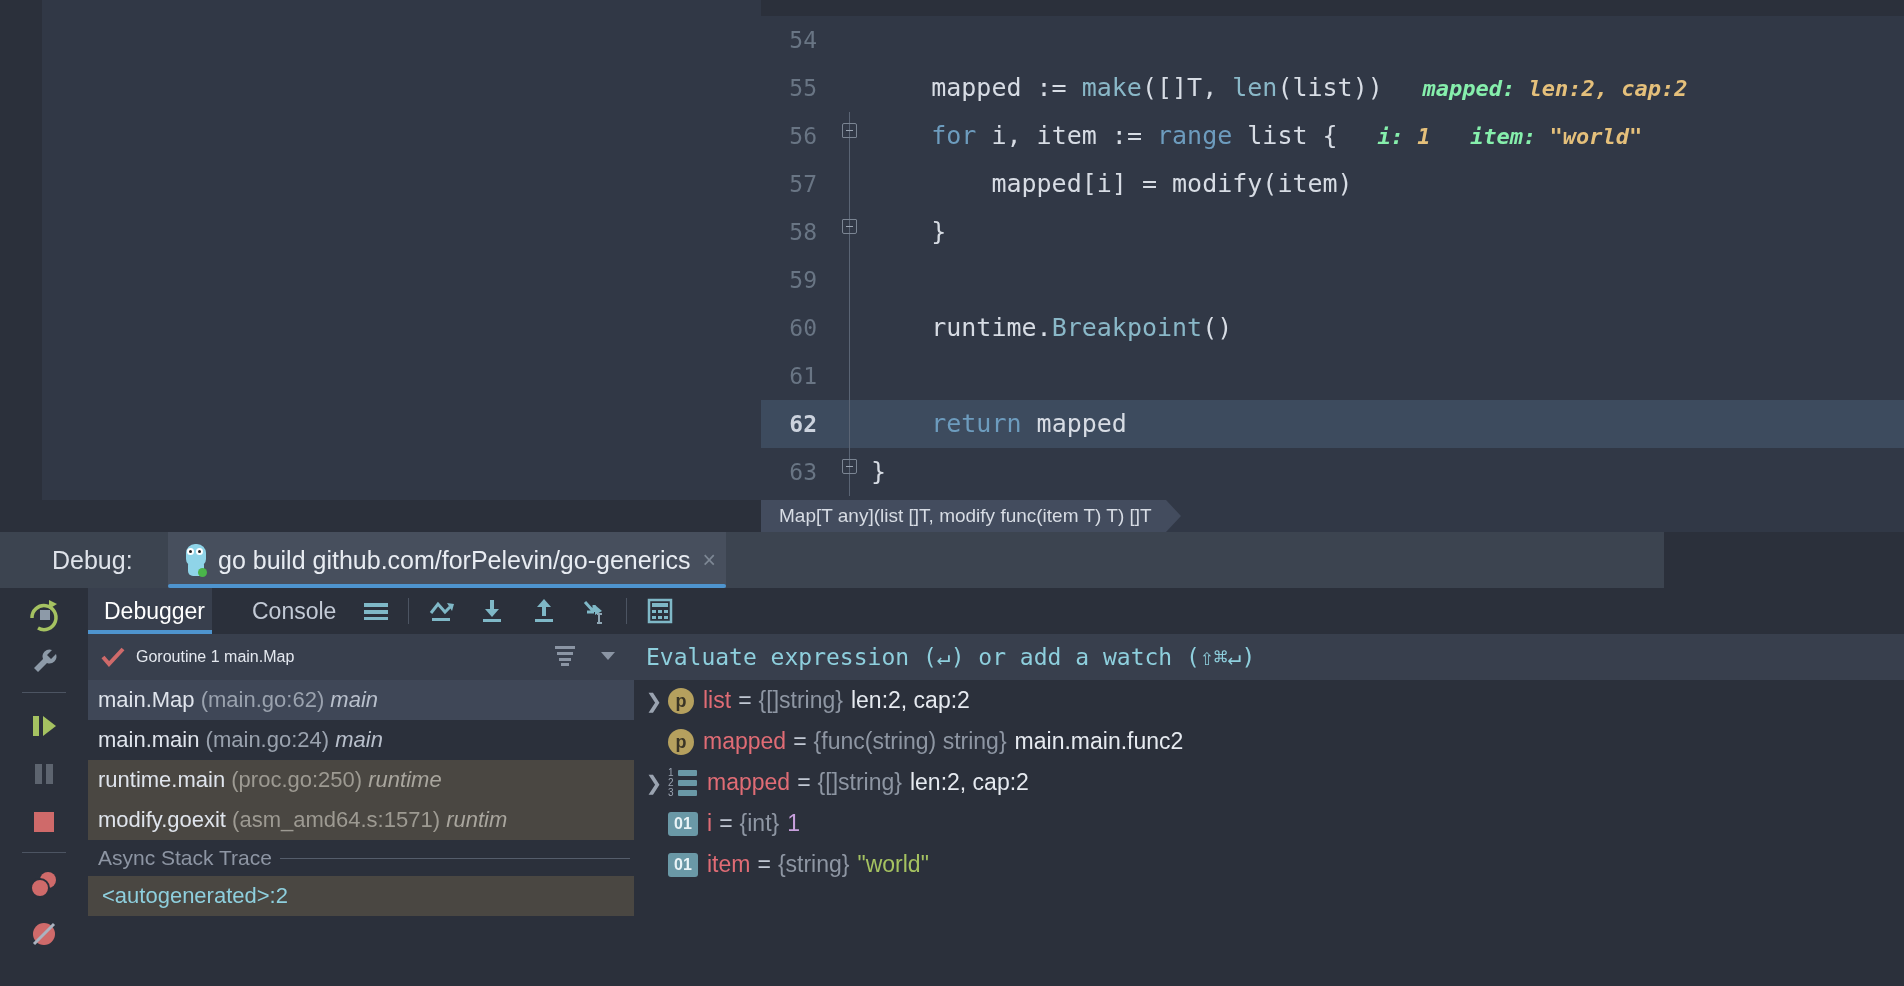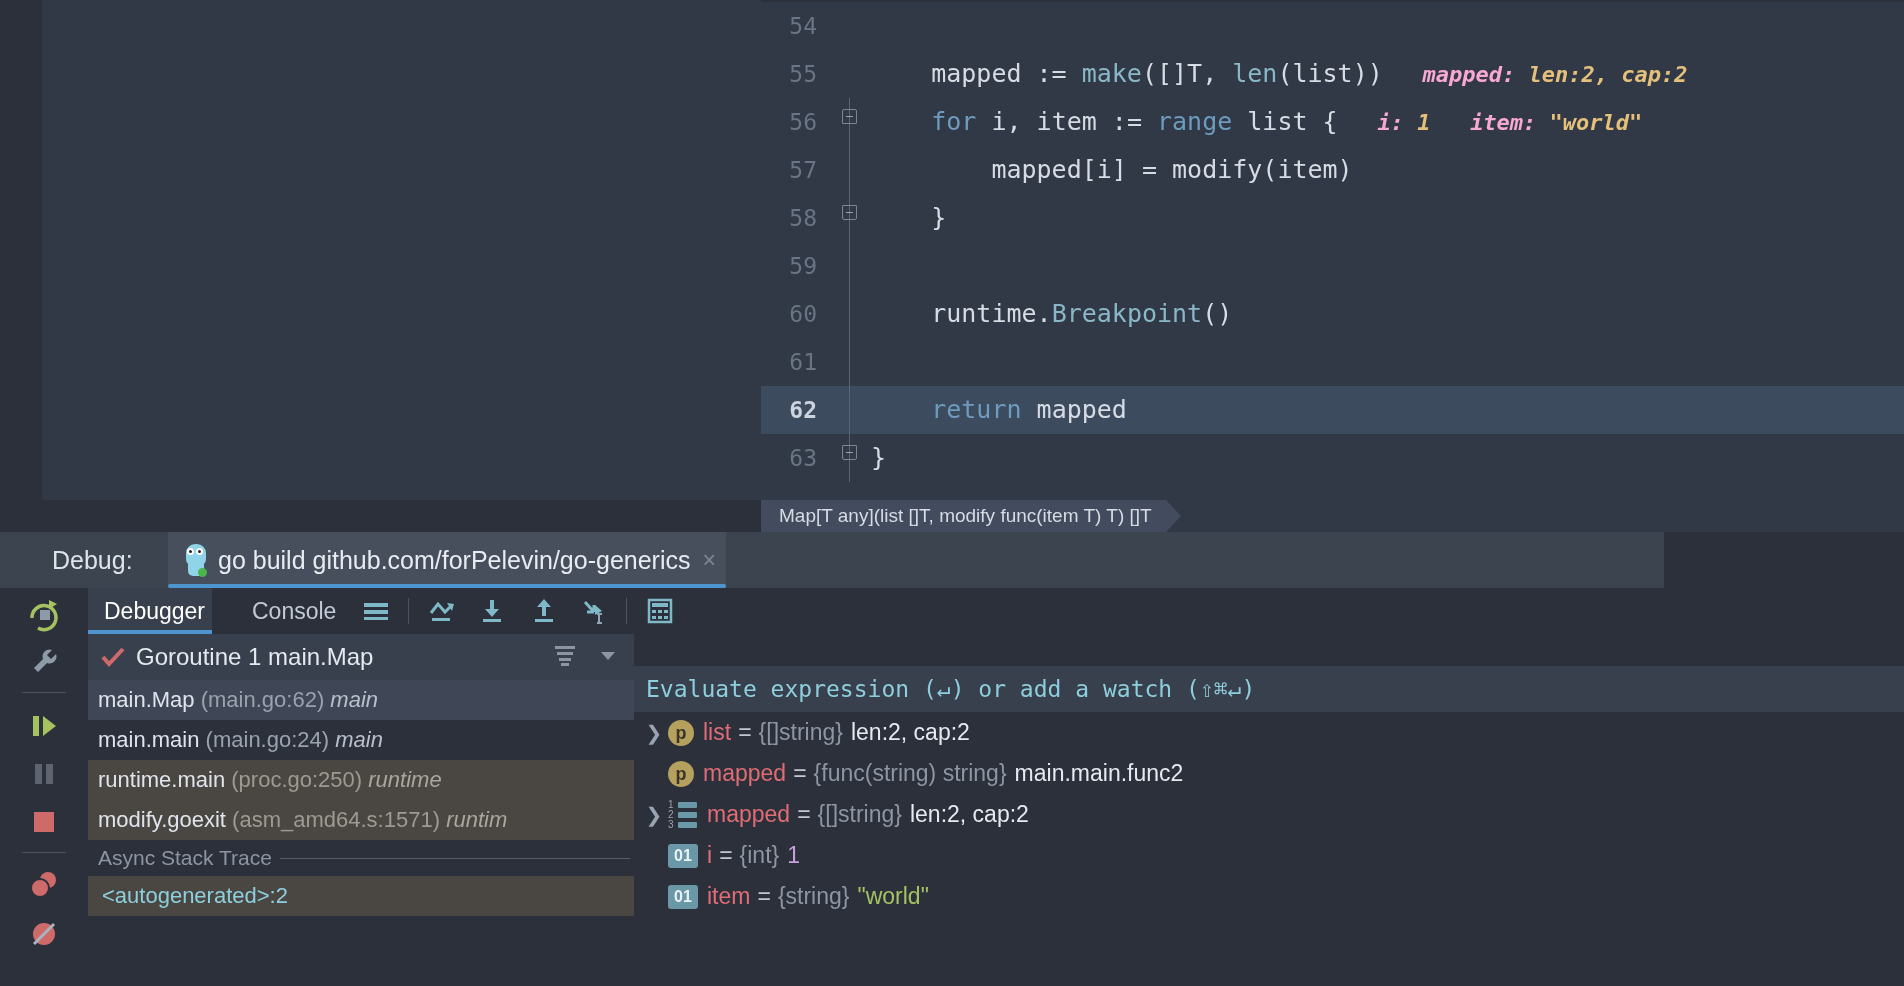--- a/index.html
+++ b/index.html
@@ -9,21 +9,21 @@
     font-family:"Liberation Sans", sans-serif;
     color:#bfc7d5;
     -webkit-font-smoothing:antialiased;
   }
   .app { position:relative; width:1904px; height:986px; }
 
   
   .editor-area { position:absolute; left:0; top:0; width:1904px; height:532px; background:#2b303b; }
   .editor-left-pane { position:absolute; left:0; top:0; width:42px; height:532px; background:#2b303b; }
   .editor-blank { position:absolute; left:42px; top:0; width:719px; height:500px; background:#313846; }
-  .editor-code { position:absolute; left:761px; top:2px; right:0; height:500px; background:#313846; }
+  .editor-code { position:absolute; left:761px; top:16px; right:0; height:500px; background:#313846; }
 
   .code-row { position:relative; height:48px; line-height:48px; width:100%; }
   .code-row.current { background:#3d4b5e; }
   .gutter-num {
     position:absolute; left:0; top:0; width:68px; height:48px;
     text-align:right; padding-right:12px;
     font-family:"DejaVu Sans Mono", monospace; font-size:23px;
     color:#697584;
   }
   .code-row.current .gutter-num { color:#ccd3de; font-weight:bold; }
@@ -42,21 +42,21 @@
     position:absolute; left:110px; top:0; height:48px; white-space:pre;
     font-family:"DejaVu Sans Mono", monospace; font-size:25px;
     color:#d7dce4;
   }
   .tok-kw { color:#6d9cbe; }
   .tok-fn { color:#8ab8c8; }
   .hint {
     font-family:"DejaVu Sans Mono", monospace; font-size:22px;
     font-style:italic; font-weight:bold;
   }
-  .hint-name { color:#f9a8d4; }
+  .hint-name { color:#86efac; }
   .hint-val  { color:#e5c07b; }
 
   
   .breadcrumb-bar { position:absolute; left:761px; top:500px; width:1143px; height:32px; background:#313846; }
   .breadcrumb {
     position:absolute; left:0; top:0; height:32px; line-height:32px;
     background:#434c5e; color:#d7dce4;
     font-size:19px; padding:0 14px 0 18px;
   }
   .breadcrumb::after {
@@ -108,41 +108,41 @@
   .tab-underline { position:absolute; top:42px; height:4px; background:#4e94ce; }
   .tb-icon { position:absolute; top:8px; width:32px; height:30px; }
   .tb-sep { position:absolute; top:10px; width:1px; height:26px; background:#4c5462; }
 
   .frames-pane { position:absolute; left:0; top:46px; width:546px; bottom:0; background:#2b303b; }
   .frames-head {
     position:relative; height:46px; background:#383f4d;
     display:flex; align-items:center; padding-left:12px;
   }
   .check { width:26px; height:26px; position:relative; flex:0 0 auto; margin-right:10px; }
-  .frames-title { font-size:24px; color:#e4e8ef;text-align:right; }
+  .frames-title { font-size:16px; color:#e4e8ef;text-align:right; }
   .frames-head-right { position:absolute; right:14px; top:0; height:46px; display:flex; align-items:center; gap:18px; }
   .frame-row {
     height:40px; line-height:40px; padding-left:10px;
     font-size:22px; white-space:nowrap; overflow:hidden; color:#dfe4ec;
   }
   .frame-row.selected { background:#3f4757; }
   .frame-row.lib { background:#4a4742; }
   .frame-loc { color:#9aa2ae; }
   .frame-mod { color:#b9c0cc; font-style:italic; }
   .frame-row.lib .frame-loc { color:#9d9a92; }
   .frame-row.lib .frame-mod { color:#a9a69e; }
   .async-sep { position:relative; height:36px; display:flex; align-items:center; padding-left:10px; }
   .async-sep-label { font-size:21px; color:#8d95a3; padding-right:8px; }
   .async-sep-line { flex:1; height:1px; background:#555d6b; margin-right:4px; }
   .async-row { height:40px; line-height:40px; padding-left:14px; font-size:22px; color:#8ecfdd; background:#4a4742; }
 
   .vars-pane { position:absolute; left:546px; top:46px; right:0; bottom:0; background:#2b303b; }
   .vars-head {
     height:46px; line-height:46px; padding-left:12px; background:#383f4d;
-    font-family:"DejaVu Sans Mono", monospace; font-size:23px; color:#8ecfdd;margin-top:32px;
+    font-family:"DejaVu Sans Mono", monospace; font-size:23px; color:#8ecfdd;
   }
   .var-row { height:41px; display:flex; align-items:center; padding-left:6px; font-size:23px; white-space:nowrap; }
   .chev { width:28px; text-align:center; color:#9aa3b0; font-size:20px; flex:0 0 auto; }
   .badge-p {
     width:26px; height:26px; border-radius:50%; background:#b5a05e; color:#3a3526;
     font-size:18px; font-weight:bold; line-height:26px; text-align:center; flex:0 0 auto; margin-right:9px;
   }
   .badge-01 {
     width:30px; height:24px; border-radius:3px; background:#6a98a6; color:#e9f3f6;
     font-size:16px; font-weight:bold; line-height:24px; text-align:center; flex:0 0 auto; margin-right:9px;

